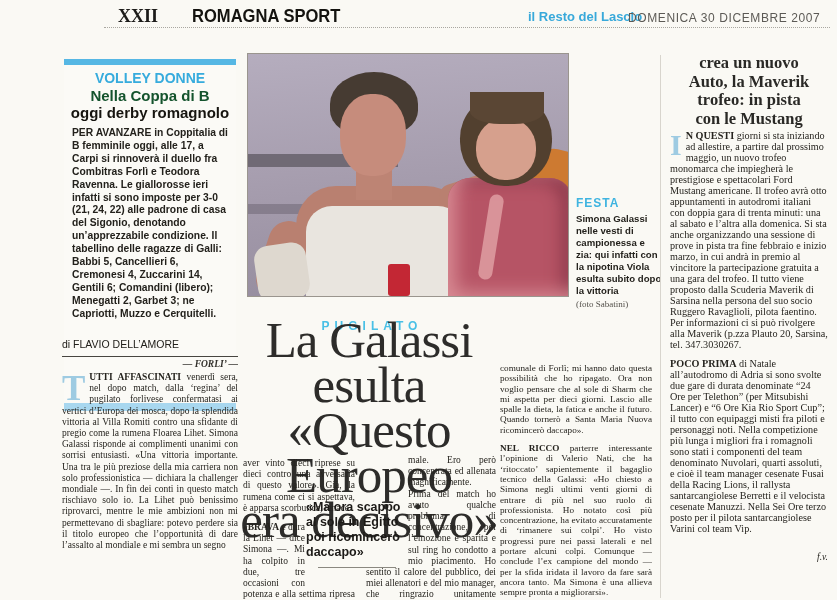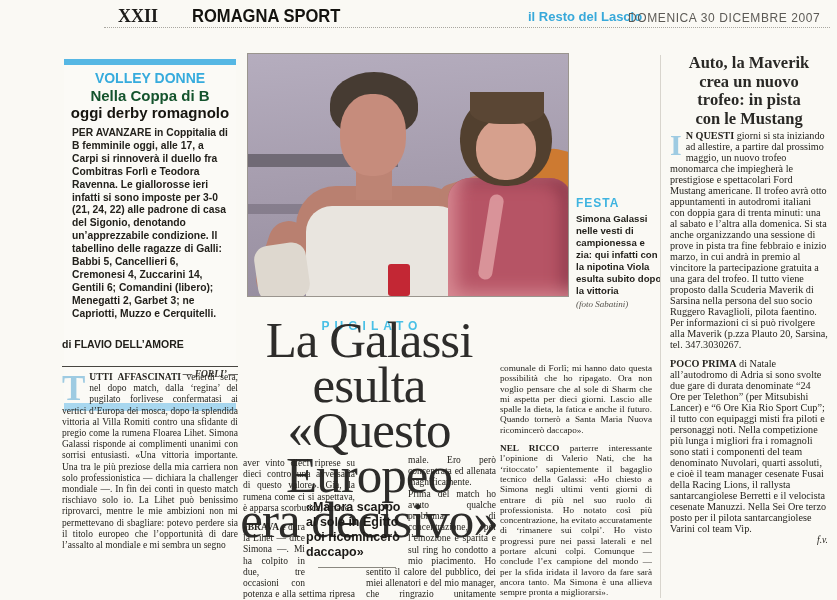--- a/index.html
+++ b/index.html
@@ -38,45 +38,45 @@
   .boxer-arm2{position:absolute;left:190px;top:120px;width:90px;height:26px;background:#b98070;border-radius:12px;transform:rotate(-18deg);}
   .child-hair{position:absolute;left:212px;top:40px;width:92px;height:92px;background:#52402f;border-radius:48%;}
   .child-face{position:absolute;left:228px;top:64px;width:60px;height:62px;background:#d6a08d;border-radius:48%;}
   .child-fringe{position:absolute;left:222px;top:38px;width:74px;height:32px;background:#5a4634;border-radius:0 0 40% 40%;}
   .child-jacket{position:absolute;left:200px;top:124px;width:124px;height:120px;background:#b65465;border-radius:22px 22px 0 0;box-shadow:inset 8px -6px 18px #d98b94, inset -10px 4px 16px #8e3a4c;}
   .jacket-sheen{position:absolute;left:236px;top:140px;width:14px;height:86px;background:#e2a3a6;border-radius:8px;transform:rotate(9deg);opacity:.8;}
   
   .cap{position:absolute;left:576px;top:196px;width:86px;font-family:"Liberation Sans",sans-serif;}
   .cap .ck{font-weight:bold;font-size:12px;color:#3fb4e0;letter-spacing:1px;margin-bottom:3px;}
   .cap .ct{font-weight:bold;font-size:9.6px;line-height:12px;color:#24221d;}
-  .cap .cc{font-family:"Liberation Serif",serif;font-style:italic;font-size:9px;color:#55524c;margin-top:2px;}
+  .cap .cc{font-family:"Liberation Serif",serif;font-size:9px;color:#55524c;margin-top:2px;}
   
   .kicker{position:absolute;left:247px;top:303px;width:250px;text-align:center;font-family:"Liberation Sans",sans-serif;font-weight:bold;font-size:12px;letter-spacing:5px;color:#49c0e6;margin-top:16px;}
   .headline{position:absolute;left:238px;top:318px;width:262px;text-align:center;font-family:"Liberation Serif",serif;font-size:51px;line-height:45px;color:#2d2c2a;letter-spacing:-1px;}
   .bylineblk{position:absolute;left:62px;top:338px;width:176px;font-family:"Liberation Sans",sans-serif;}
-  .bylineblk .by{font-weight:bold;font-size:10.5px;color:#22201b;border-bottom:1px solid #474540;padding-bottom:16px;}
+  .bylineblk .by{font-weight:normal;font-size:10.5px;color:#22201b;border-bottom:1px solid #474540;padding-bottom:6px;}
   .bylineblk .dl{font-family:"Liberation Serif",serif;font-style:italic;font-weight:bold;font-size:9.5px;text-align:right;color:#33312c;margin-top:2px;}
   .col{position:absolute;font-size:9.5px;line-height:11.2px;text-align:justify;color:#26241f;}
   .col b{font-weight:bold;}
   .col1{left:62px;top:372px;width:176px;height:228px;}
   .col2{left:243px;top:458px;width:112px;height:142px;}
   .col3{left:366px;top:455px;width:130px;height:145px;}
   .col4{left:500px;top:345px;width:152px;height:255px;font-size:9.2px;line-height:10.3px;margin-top:18px;}
   .dropcap{float:left;font-weight:bold;font-size:35px;line-height:30px;padding:2px 4px 0 0;color:#9ecbe2;font-family:"Liberation Serif",serif;}
   .pgap{height:8px;}
   .float-r{float:right;width:50px;height:58px;}
   .float-l{float:left;width:42px;height:70px;margin-top:42px;}
   .pullquote{position:absolute;left:306px;top:500px;width:102px;text-align:left;font-family:"Liberation Sans",sans-serif;font-weight:bold;font-size:12.5px;line-height:15px;color:#1c1a17;}
   .pq-rule{width:78px;margin:7px auto 0;border-top:1px solid #8a8880;}
   
   .vsep{position:absolute;left:660px;top:55px;width:0;height:543px;border-left:1px solid #d8d5cd;}
   .auto-hl{position:absolute;left:666px;top:54px;width:166px;text-align:center;font-family:"Liberation Serif",serif;font-weight:bold;font-size:16.5px;line-height:18.5px;color:#2a2926;}
   .auto-body{position:absolute;left:670px;top:130px;width:158px;font-size:10.2px;line-height:11px;color:#26241f;}
   .auto-body .dropcap{font-size:30px;line-height:26px;}
-  .auto-sig{text-align:right;font-style:italic;font-size:9.5px;margin-top:1px;}
+  .auto-sig{text-align:right;font-style:italic;font-size:9.5px;margin-top:18px;}
 </style>
 </head>
 <body>
 
 <div class="page">
 
   <div class="hdr-page">XXII</div>
   <div class="hdr-section">ROMAGNA SPORT</div>
   <div class="hdr-masthead">il Resto del Lascio</div>
   <div class="hdr-date">DOMENICA 30 DICEMBRE 2007</div>
@@ -149,22 +149,22 @@
     <b>NEL RICCO</b><span> parterre interessante l’opinione di Valerio Nati, che ha ‘ritoccato’ sapientemente il bagaglio tecnico della Galassi: «Ho chiesto a Simona negli ultimi venti giorni di entrare di più nel suo ruolo di professionista. Ho notato così più concentrazione, ha evitato accuratamente di ‘rimanere sui colpi’. Ho visto progressi pure nei passi laterali e nel portare alcuni colpi. Comunque — conclude l’ex campione del mondo — per la sfida iridata il lavoro da fare sarà ancora tanto. Ma Simona è una allieva sempre pronta a migliorarsi».</span>
   </div>
 
   <div class="pullquote">
     <span>«Ma ora scappo al sole in Egitto poi ricomincerò daccapo»</span>
     <div class="pq-rule"></div>
   </div>
 
   <div class="vsep"></div>
   <div class="auto-hl">
+    <div>crea un nuovo</div>
     <div>Auto, la Maverik</div>
-    <div>crea un nuovo</div>
     <div>trofeo: in pista</div>
     <div>con le Mustang</div>
   </div>
   <div class="auto-body">
     <span class="dropcap">I</span><b>N QUESTI</b><span> giorni si sta iniziando ad allestire, a partire dal prossimo maggio, un nuovo trofeo monomarca che impiegherà le prestigiose e spettacolari Ford Mustang americane. Il trofeo avrà otto appuntamenti in autodromi italiani con doppia gara di trenta minuti: una al sabato e l’altra alla domenica. Si sta anche organizzando una sessione di prove in pista tra fine febbraio e inizio marzo, in cui andrà in premio al vincitore la partecipazione gratuita a una gara del trofeo. Il tutto viene proposto dalla Scuderia Maverik di Sarsina nella persona del suo socio Ruggero Ravaglioli, pilota faentino. Per informazioni ci si può rivolgere alla Maverik (p.zza Plauto 20, Sarsina, tel. 347.3030267.</span>
     <div class="pgap"></div>
     <b>POCO PRIMA</b><span> di Natale all’autodromo di Adria si sono svolte due gare di durata denominate “24 Ore per Telethon” (per Mitsubishi Lancer) e “6 Ore Kia Rio Sport Cup”; il tutto con equipaggi misti fra piloti e personaggi noti. Nella competizione più lunga i migliori fra i romagnoli sono stati i componenti del team denominato Nuvolari, quarti assoluti, e cioè il team manager cesenate Fusai della Racing Lions, il rallysta santarcangiolese Berretti e il velocista cesenate Manuzzi. Nella Sei Ore terzo posto per il pilota santarcangiolese Varini col team Vip.</span>
     <div class="auto-sig">f.v.</div>
   </div>
 

